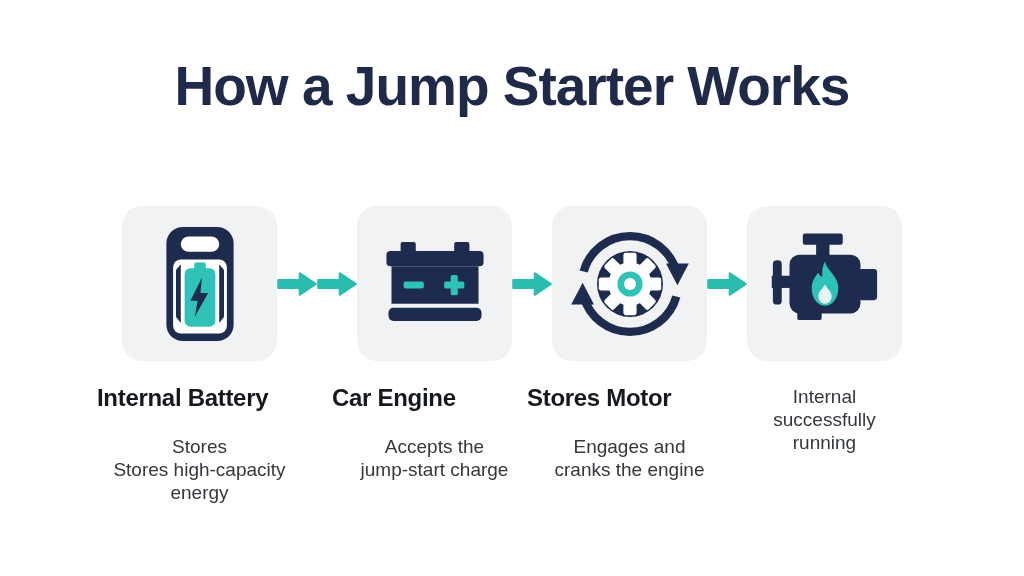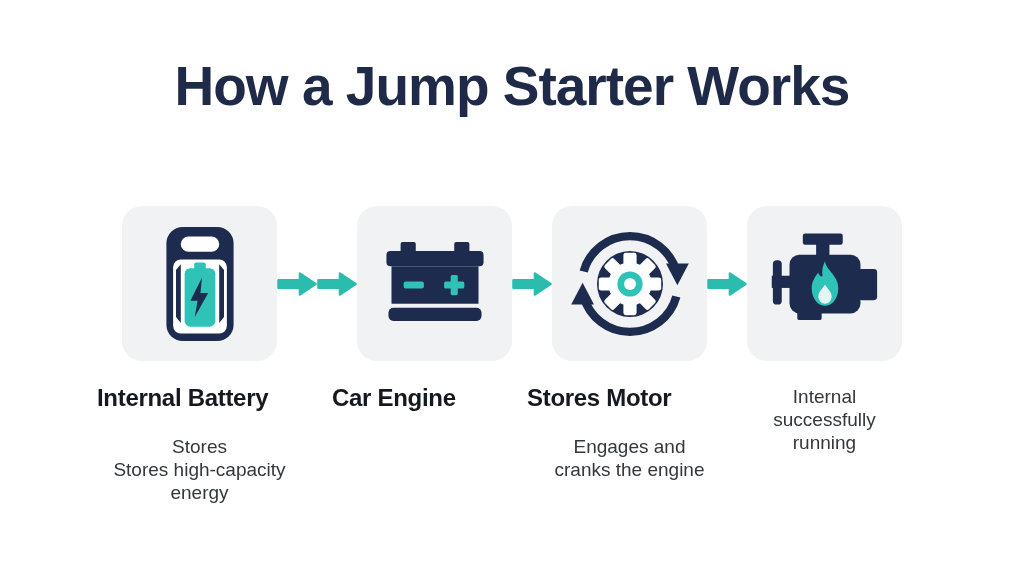--- a/index.html
+++ b/index.html
@@ -127,20 +127,22 @@
         <rect class="fill-navy" x="74" y="1" width="15" height="11" rx="2"></rect>
         <rect class="fill-navy" x="7" y="10" width="96" height="15" rx="4"></rect>
         <rect class="fill-navy" x="12" y="25" width="86" height="37"></rect>
         <rect class="fill-teal" x="24" y="40" width="20" height="7" rx="2"></rect>
         <rect class="fill-teal" x="64" y="40" width="20" height="7" rx="1.5"></rect>
         <rect class="fill-teal" x="70.5" y="33.5" width="7" height="20" rx="1.5"></rect>
         <rect class="fill-navy" x="9" y="66" width="92" height="13" rx="5"></rect>
       </svg>
     </div>
     <h2 class="step-heading">Car Engine</h2>
+    <p class="step-desc">Accepts the
+jump-start charge</p>
   </div>
 
   <div class="arrow-cell">
     <svg width="42" height="30" viewBox="0 0 42 30">
       <polygon class="flow-arrow" points="1.5,11 24,11 24,4 40.5,15 24,26 24,19 1.5,19"></polygon>
     </svg>
   </div>
 
   <div class="step">
     <div class="card">

